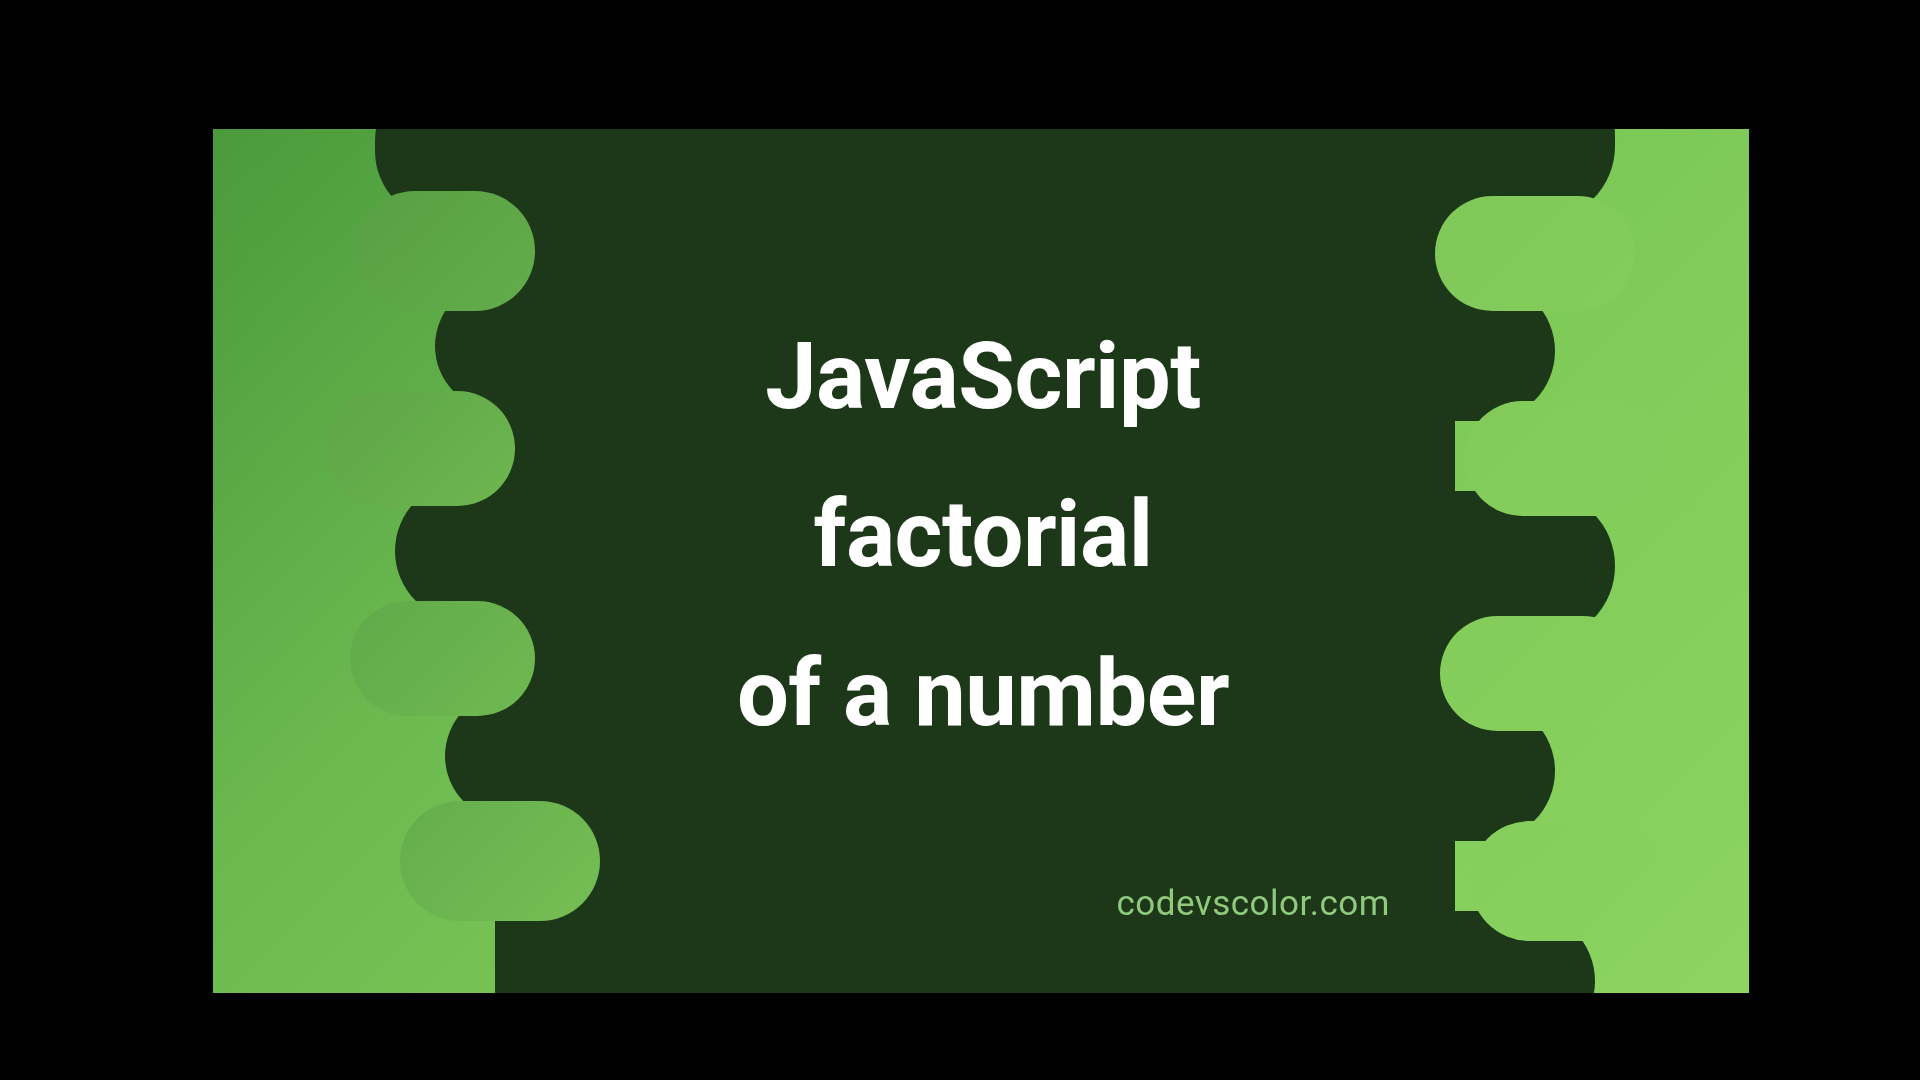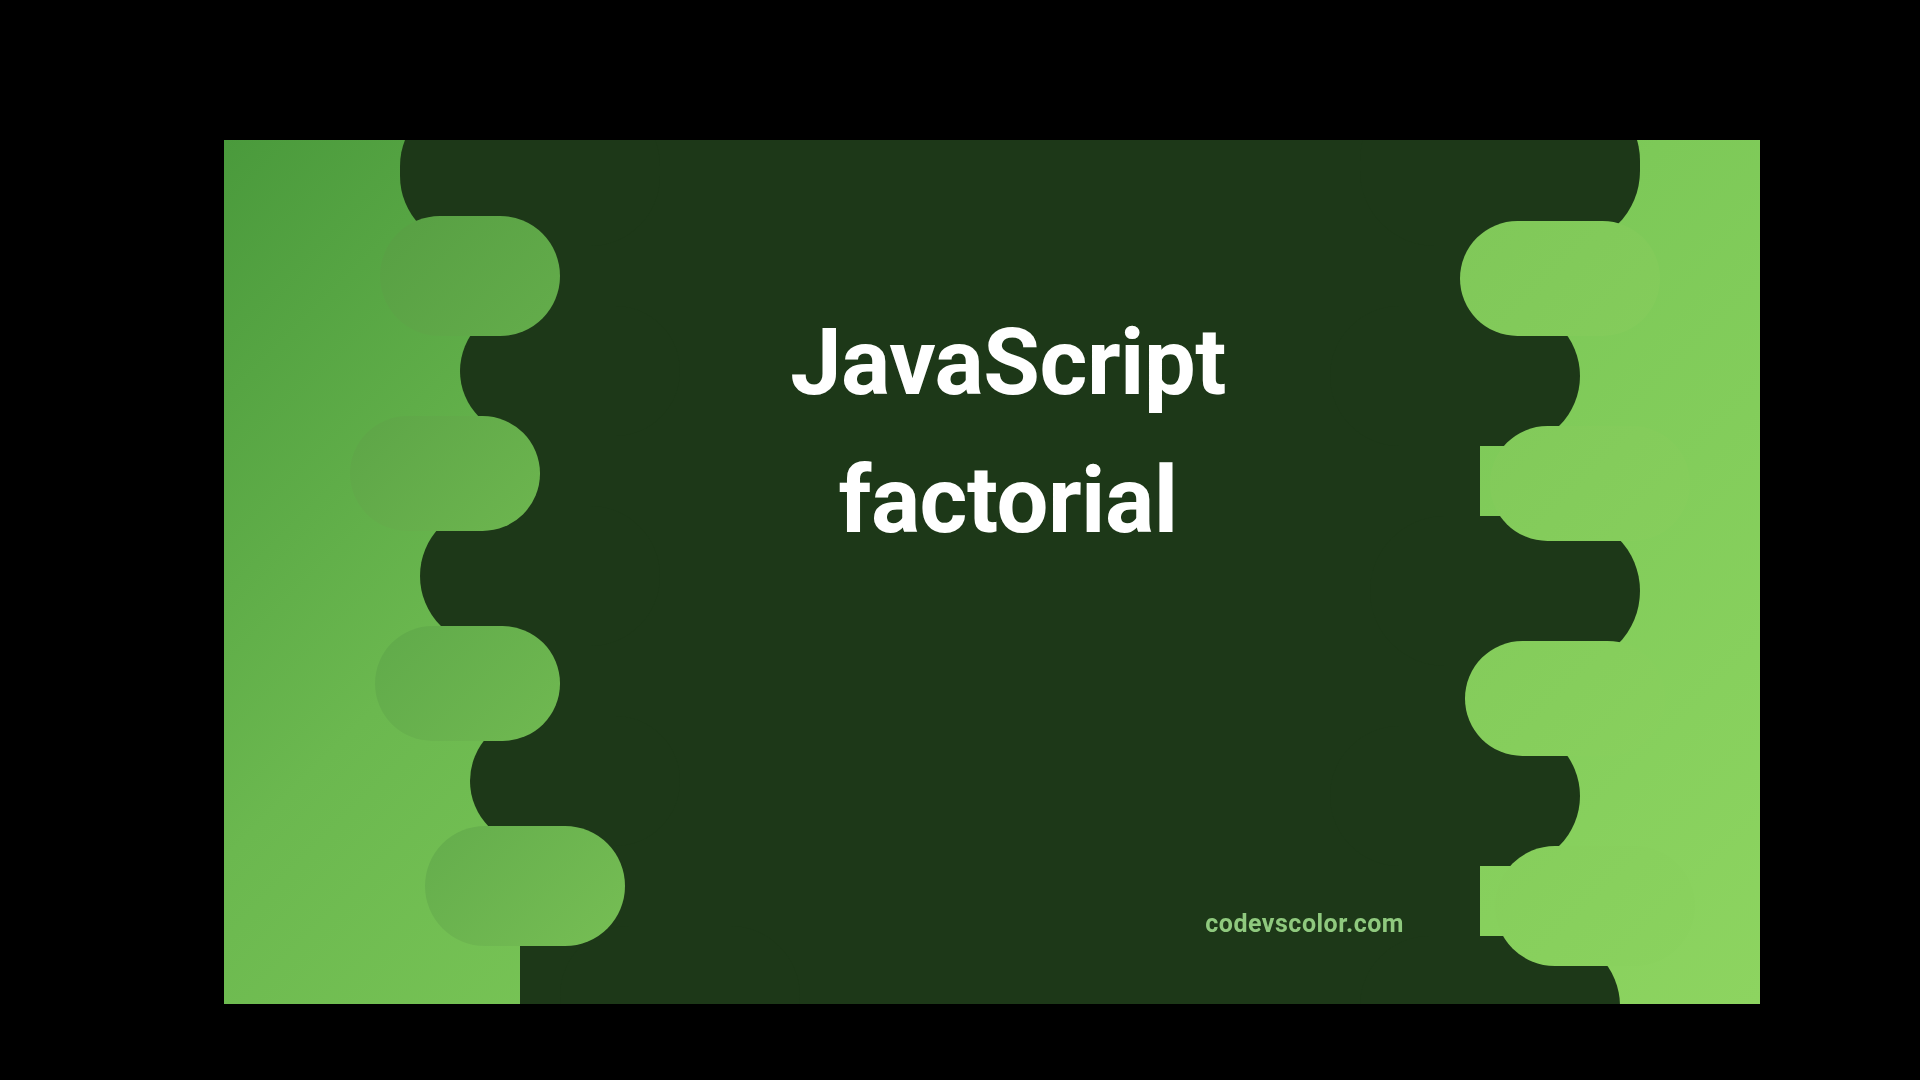--- a/index.html
+++ b/index.html
@@ -1,17 +1,17 @@
 <!DOCTYPE html>
 <html><head>
   <meta charset="utf-8">
   <style>
     * {
-      margin: 16px;
-      padding: 0;
+      margin: 2px;
+      padding: 17px;
       box-sizing: border-box;
     }
     
     body {
       width: 1920px;
       height: 1080px;
       overflow: hidden;
       font-family: -apple-system, BlinkMacSystemFont, 'Segoe UI', Roboto, Helvetica, Arial, sans-serif;
       display: flex;
       align-items: center;
@@ -220,22 +220,22 @@
       font-weight: 700;
       line-height: 1.33;
       letter-spacing: -0.5px;
     }
     
     .watermark {
       position: absolute;
       right: 340px;
       bottom: 50px;
       color: #8fc97e;
-      font-size: 25px;
-      font-weight: 700;
+      font-size: 35px;
+      font-weight: 400;
       z-index: 10;
       letter-spacing: 0.5px;
     }
   </style>
 </head>
 <body>
 
 <div class="banner">
 
   <div class="blob blob-main"></div>
@@ -259,18 +259,19 @@
 
   <div class="cutout cut-r1"></div>
   <div class="cutout cut-r2"></div>
   <div class="cutout cut-r3"></div>
   <div class="cutout cut-r4"></div>
 
   <div class="title-wrap">
     <div class="title">
       <div>JavaScript</div>
       <div>factorial</div>
+      <div>of a number</div>
     </div>
   </div>
 
   <div class="watermark">codevscolor.com</div>
 
 </div>
 
 </body></html>

